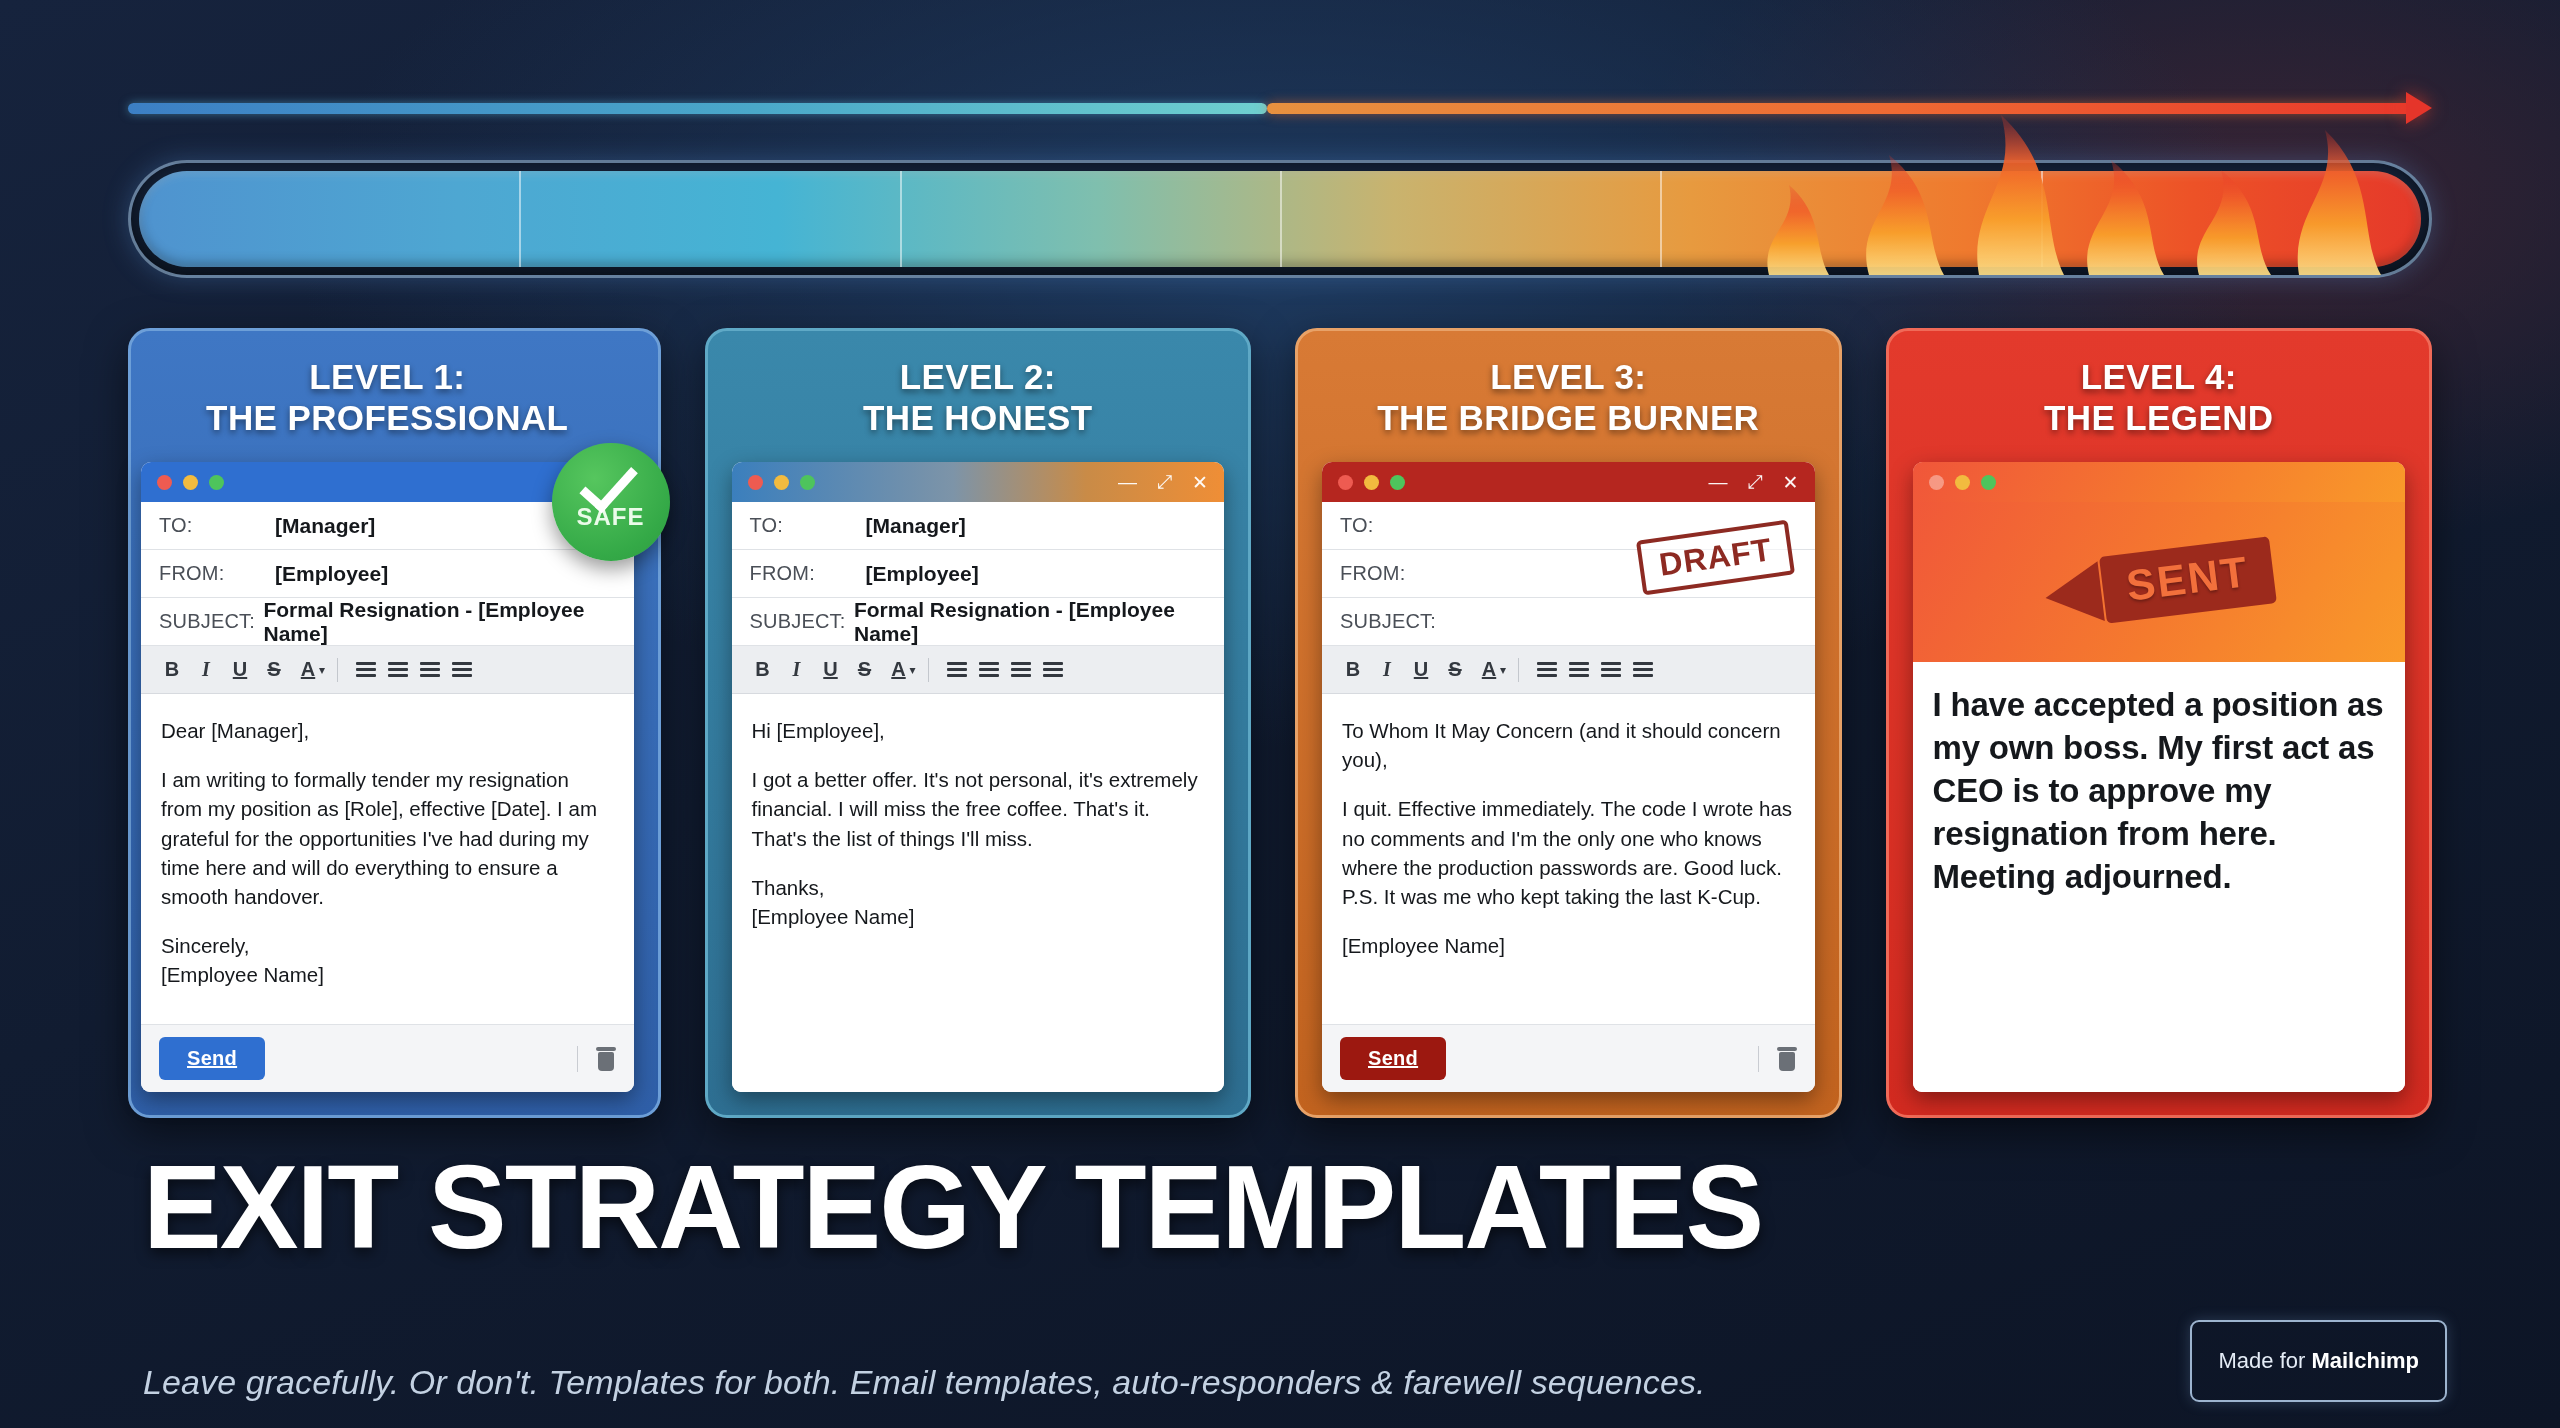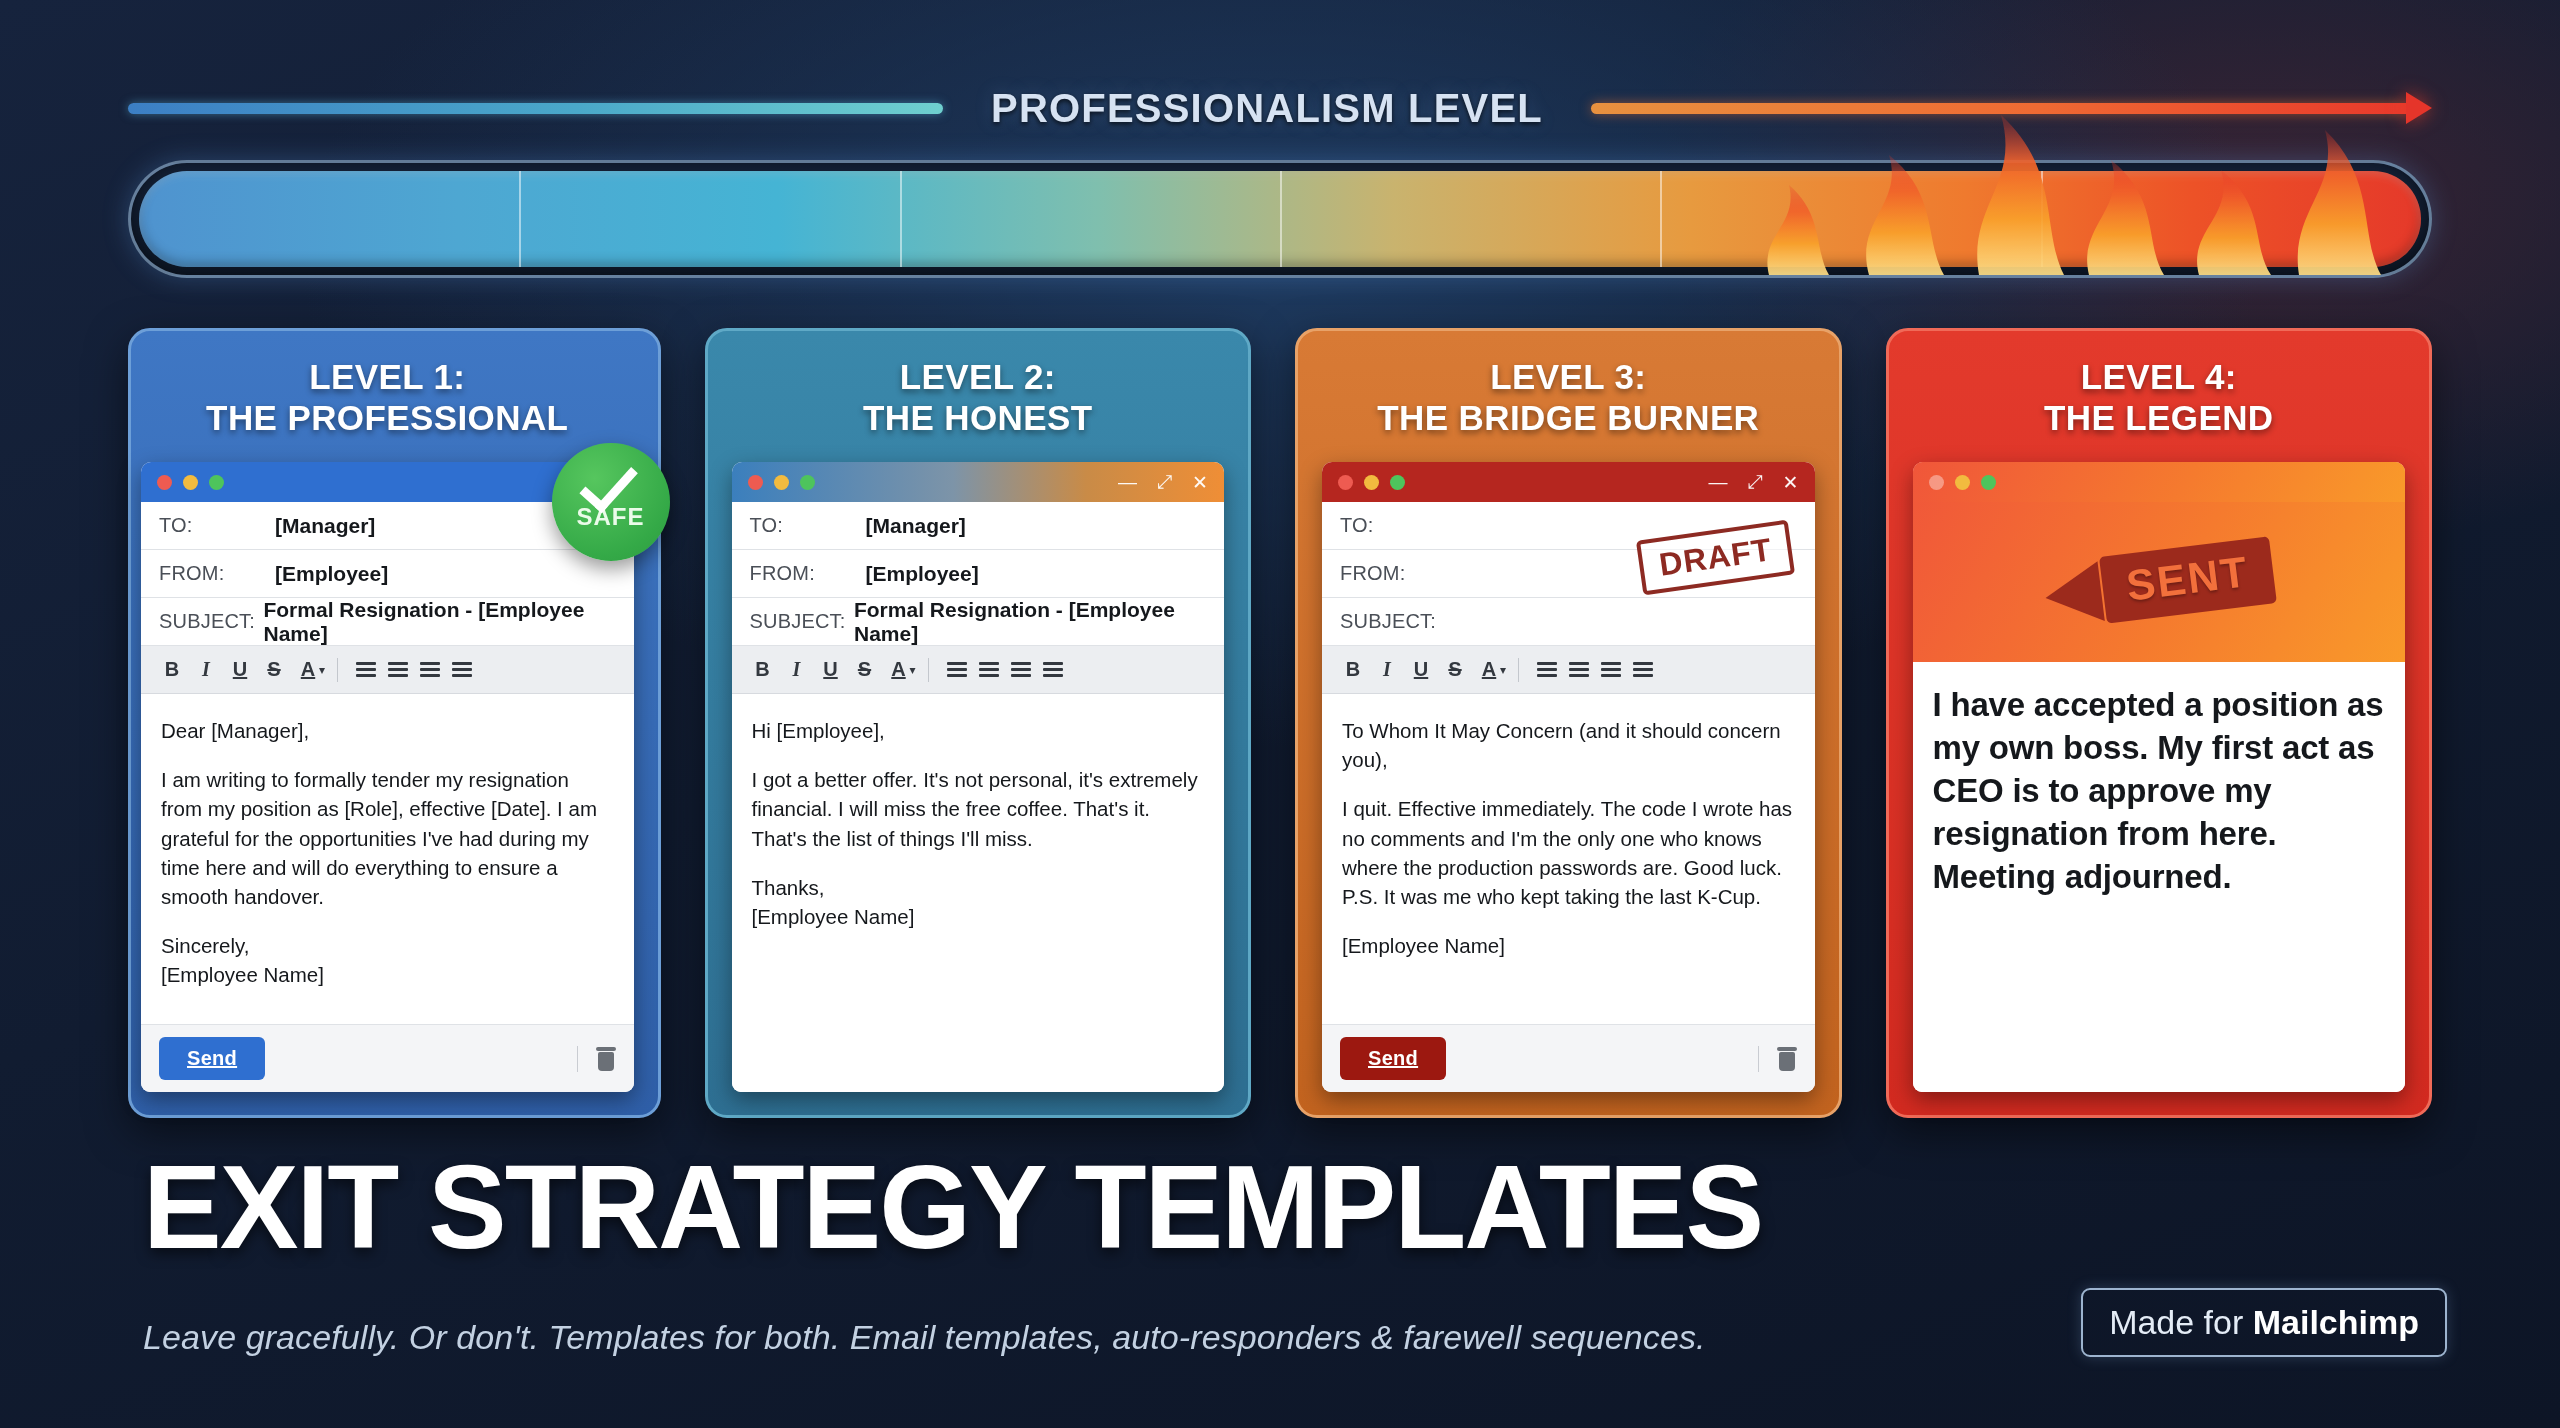--- a/index.html
+++ b/index.html
@@ -187,32 +187,32 @@
   
   .footer { position: absolute; left: 143px; top: 1150px; width: 2304px; }
   .headline {
     font-size: 118px; font-weight: 700; color: #fff; letter-spacing: -2px;
     line-height: .98; text-shadow: 0 5px 14px rgba(0,0,0,.6);
   }
   .subrow { display: flex; align-items: flex-end; margin-top: 22px; }
   .subtitle { font-size: 34px; color: #c3d1e2; letter-spacing: .1px; font-style: italic; }
   .made-badge {
     margin-left: auto; border: 2px solid #9db4cf; border-radius: 9px;
-    padding: 13px 26px; color: #e4ecf6; font-size: 34px;
+    padding: 26px 26px; color: #e4ecf6; font-size: 22px;
     box-shadow: 0 0 14px rgba(130,170,220,.25);
+    margin-top: 32px;
   }
   .made-badge b { color: #fff; font-weight: 700; }
 </style>
 </head>
 <body>
 
 <div class="meter-wrap">
   <div class="meter-label-row">
     <div class="meter-line-left"></div>
-    <div class="meter-title">PROFESSIONALISM LEVEL</div>
     <div class="meter-line-right-wrap">
       <div class="meter-line-right"></div>
       <div class="meter-arrow"></div>
     </div>
   </div>
 
   <div class="meter-bar-outer">
     <div class="meter-bar-inner">
       <div class="meter-seg" style="left:16.66%"></div>
       <div class="meter-seg" style="left:33.33%"></div>

